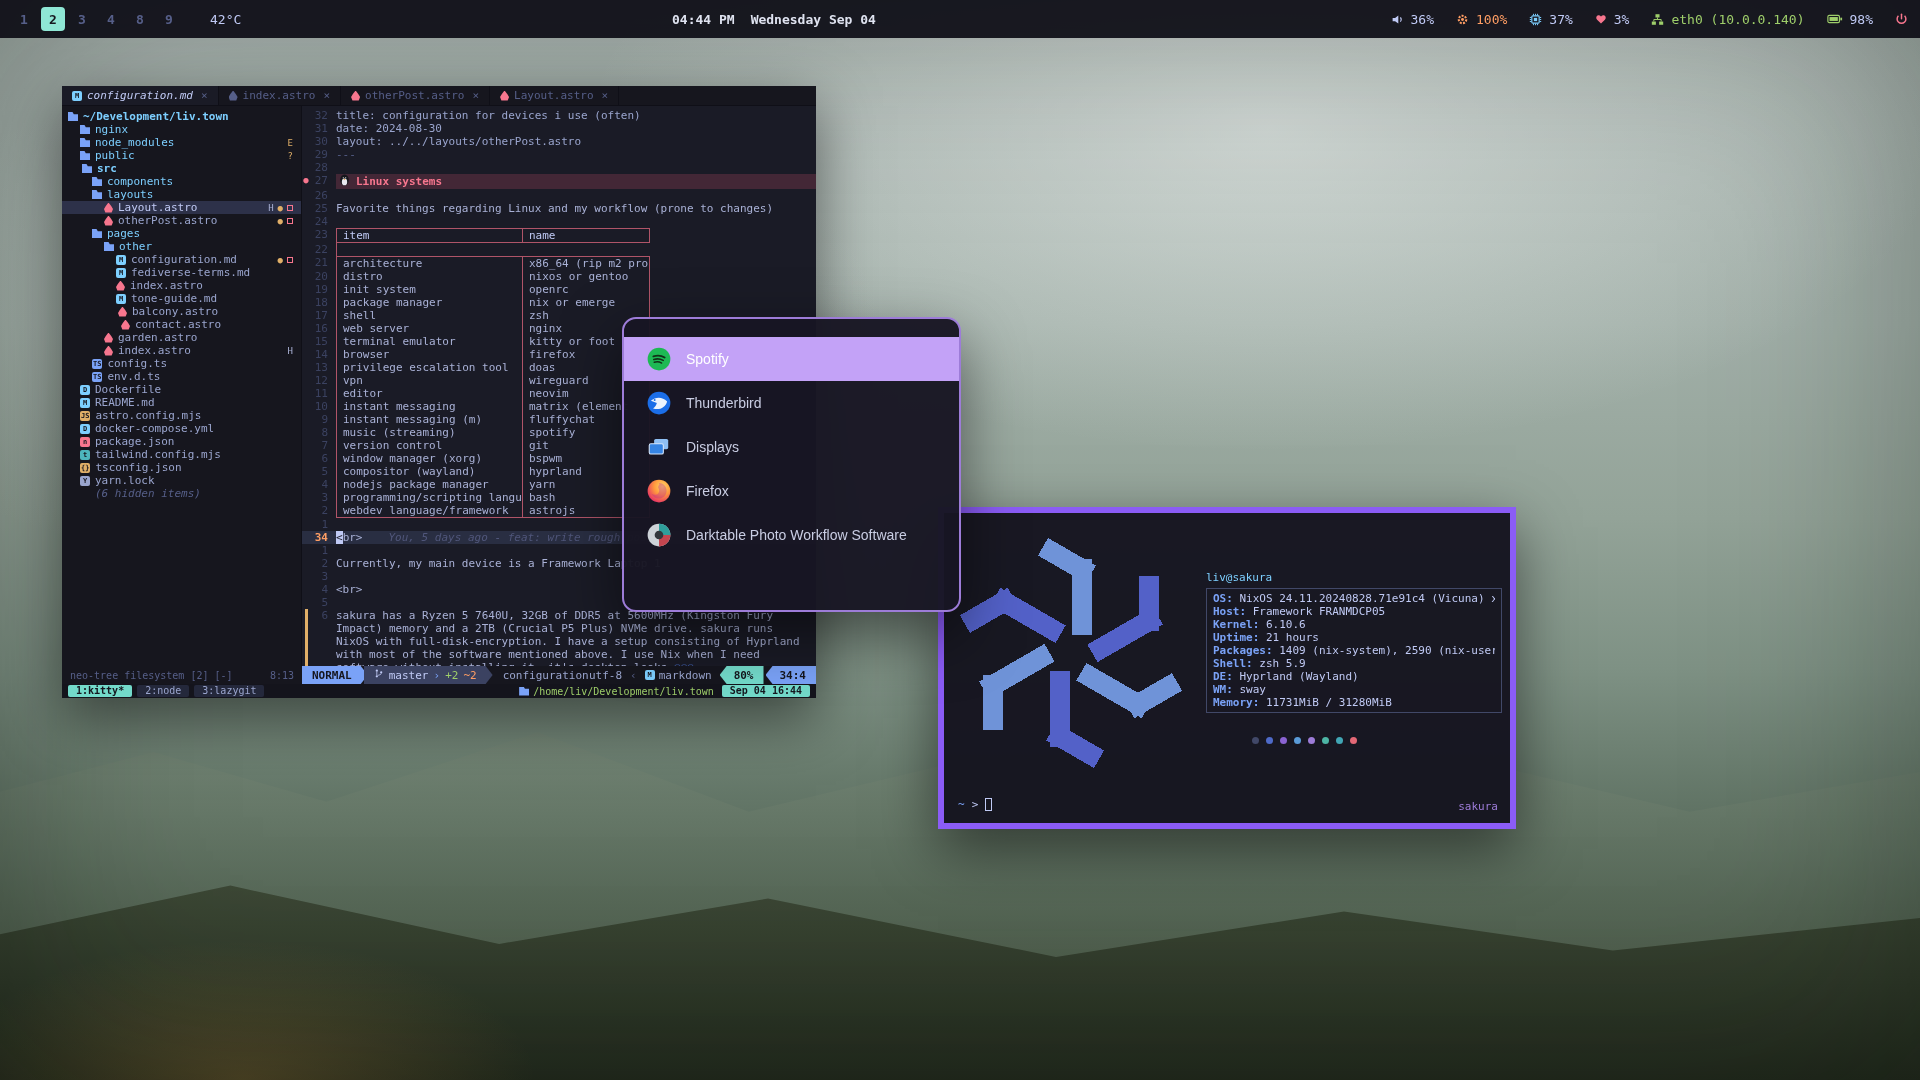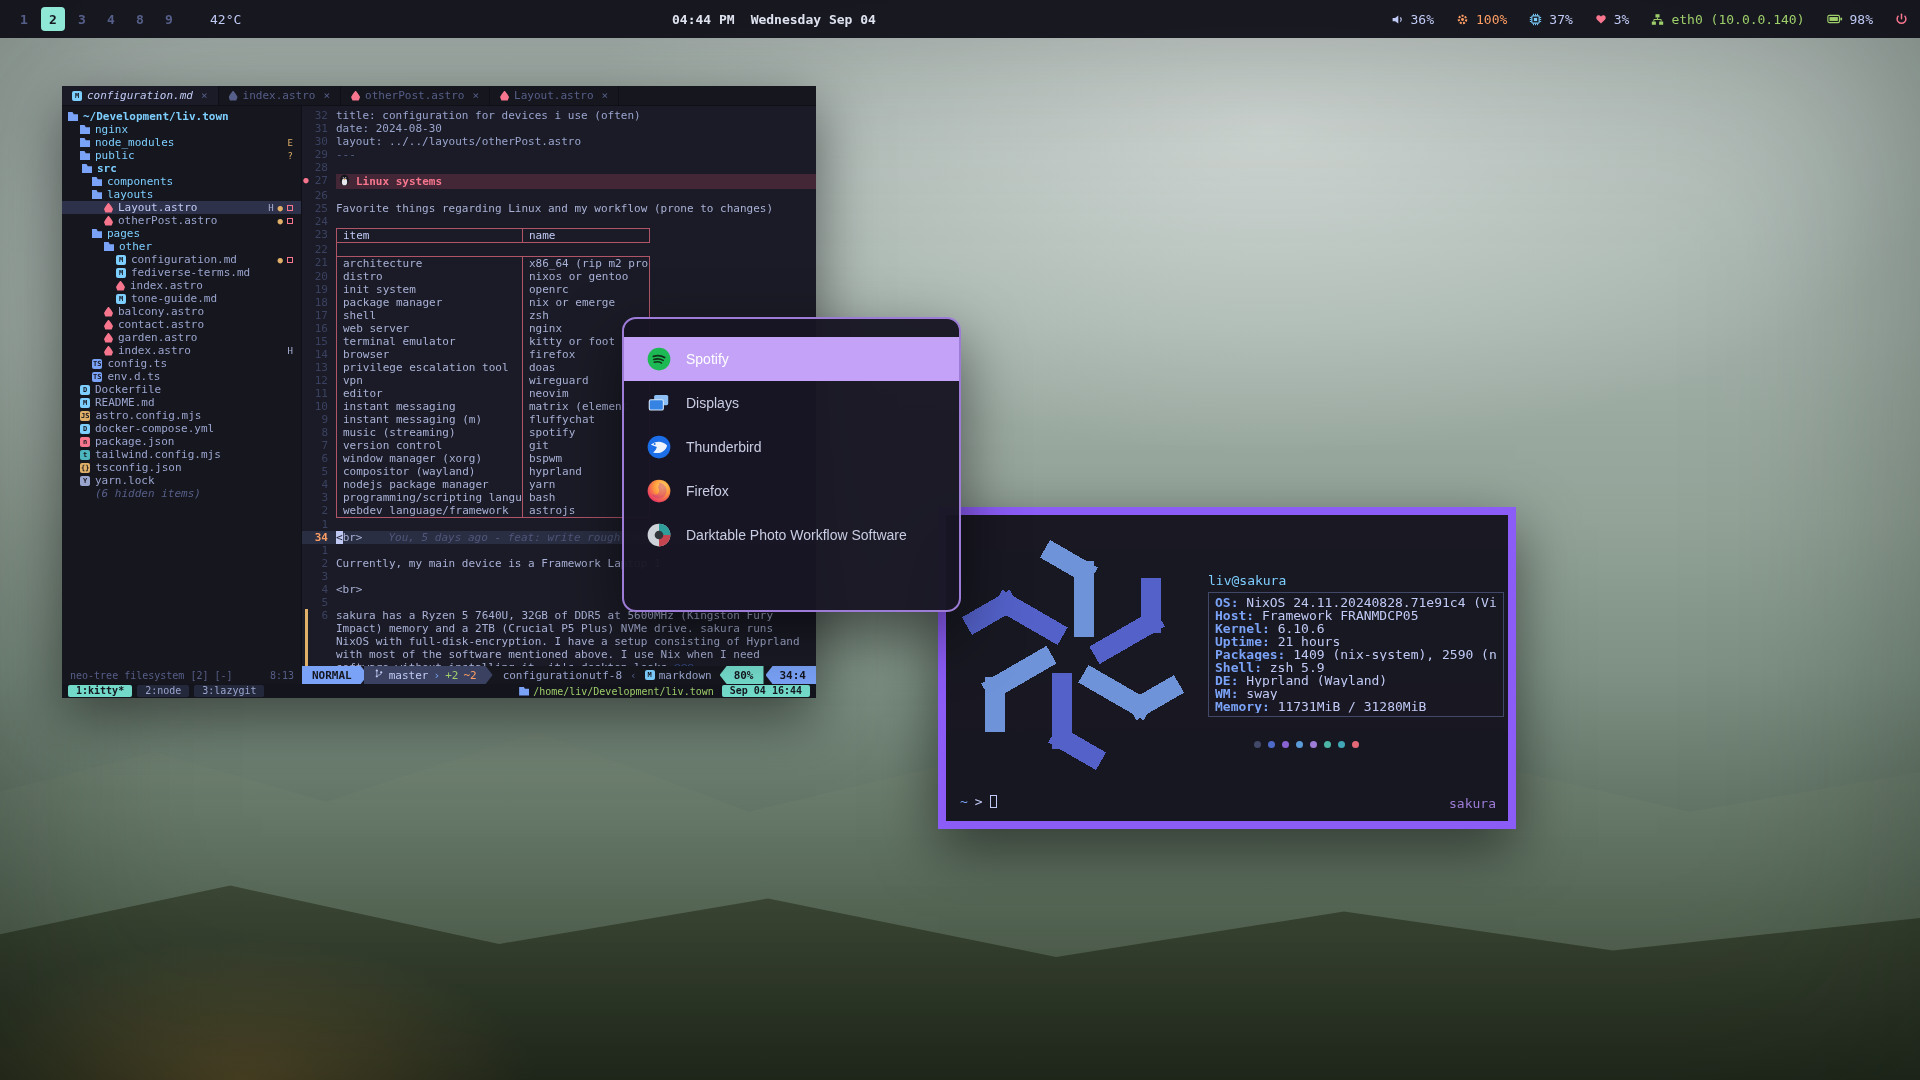--- a/index.html
+++ b/index.html
@@ -120,21 +120,21 @@
   .tmuxbar{height:14px;flex:none;background:#14141c;display:flex;align-items:center;gap:6px;
     padding:0 6px;font-size:10px}
   .tw{padding:0 8px;height:12px;line-height:12px;border-radius:2px;background:#24283b;color:#9aa5ce;cursor:pointer}
   .tw.active{background:#73daca;color:#15161e;font-weight:bold}
   .tmux-right{margin-left:auto;display:flex;gap:8px;align-items:center}
   .tmux-path{color:#9ece6a;display:inline-flex;gap:4px;align-items:center}
   .tmux-clock{background:#73daca;color:#15161e;padding:0 8px;height:12px;line-height:12px;border-radius:2px;font-weight:bold}
 
   
   .terminal-window{position:absolute;left:938px;top:507px;width:578px;height:322px;z-index:20;
-    background:rgba(21,20,31,.97);border:8px solid #8b5cf6;font-size:13px;color:#c0caf5}
+    background:rgba(21,20,31,.97);border:6px solid #8b5cf6;font-size:11px;color:#c0caf5}
   .ff{display:flex;gap:20px;padding:22px 16px 0 12px}
   .ff-logo svg{width:230px;height:236px}
   .ff-right{padding-top:36px;width:300px;min-width:0}
   .ff-title{color:#7dcfff;margin-bottom:4px}
   .ff-box{border:1px solid #414868;padding:3px 6px;line-height:13px;width:296px}
   .ff-line{white-space:nowrap;overflow:hidden}
   .ff-label{color:#7aa2f7;font-weight:bold}
   .ff-value{color:#c0caf5}
   .ff-dots{display:flex;gap:7px;margin:24px 0 0 46px}
   .dot{width:7px;height:7px;border-radius:50%}
@@ -355,25 +355,25 @@
               <span class="label">fediverse-terms.md</span>
             </div>
             <div class="titem" style="padding-left: 54px;">
               <span class="i-flame" style="--c: #f7768e;"></span>
               <span class="label">index.astro</span>
             </div>
             <div class="titem" style="padding-left: 54px;">
               <span class="i-box" style="--c: #7dcfff;">M</span>
               <span class="label">tone-guide.md</span>
             </div>
-            <div class="titem" style="padding-left: 42px;">
+            <div class="titem" style="padding-left: 56px;">
               <span class="i-flame" style="--c: #f7768e;"></span>
               <span class="label">balcony.astro</span>
             </div>
-            <div class="titem" style="padding-left: 42px;">
+            <div class="titem" style="padding-left: 59px;">
               <span class="i-flame" style="--c: #f7768e;"></span>
               <span class="label">contact.astro</span>
             </div>
             <div class="titem" style="padding-left: 42px;">
               <span class="i-flame" style="--c: #f7768e;"></span>
               <span class="label">garden.astro</span>
             </div>
             <div class="titem" style="padding-left: 42px;">
               <span class="i-flame" style="--c: #f7768e;"></span>
               <span class="label">index.astro</span>
@@ -820,35 +820,35 @@
               <path d="M6.8 9.6c3.6-1.1 7.6-.7 10.4 1" stroke="#113018" stroke-width="1.7" fill="none" stroke-linecap="round"></path>
               <path d="M7.2 12.4c3-.9 6.3-.5 8.7.9" stroke="#113018" stroke-width="1.5" fill="none" stroke-linecap="round"></path>
               <path d="M7.6 15c2.4-.7 4.9-.4 6.9.7" stroke="#113018" stroke-width="1.3" fill="none" stroke-linecap="round"></path>
             </svg>
           </span>
           <span class="llabel">Spotify</span>
         </div>
         <div class="litem">
           <span class="licon">
             <svg width="26" height="26" viewBox="0 0 24 24">
-              <rect x="7.5" y="4.5" width="13" height="9.5" rx="1.5" fill="#8fc0f5"></rect>
-              <rect x="3" y="9" width="13" height="9.5" rx="1.5" fill="#3584e4" stroke="#d6e6fb" stroke-width="1"></rect>
-            </svg>
-          </span>
-          <span class="llabel">Displays</span>
+              <circle cx="12" cy="12" r="10.5" fill="#1b6ee8"></circle>
+              <path d="M4.5 10c4.5-4 10.5-4 15 .5-1.5 5.5-7 8.5-13 6.5 2-1.5 3-3 3.5-5z" fill="#fff" opacity=".92"></path>
+              <circle cx="8" cy="9.3" r=".9" fill="#1b6ee8"></circle>
+            </svg>
+          </span>
+          <span class="llabel">Thunderbird</span>
         </div>
         <div class="litem">
           <span class="licon">
             <svg width="26" height="26" viewBox="0 0 24 24">
-              <circle cx="12" cy="12" r="10.5" fill="#1b6ee8"></circle>
-              <path d="M4.5 10c4.5-4 10.5-4 15 .5-1.5 5.5-7 8.5-13 6.5 2-1.5 3-3 3.5-5z" fill="#fff" opacity=".92"></path>
-              <circle cx="8" cy="9.3" r=".9" fill="#1b6ee8"></circle>
-            </svg>
-          </span>
-          <span class="llabel">Thunderbird</span>
+              <rect x="7.5" y="4.5" width="13" height="9.5" rx="1.5" fill="#8fc0f5"></rect>
+              <rect x="3" y="9" width="13" height="9.5" rx="1.5" fill="#3584e4" stroke="#d6e6fb" stroke-width="1"></rect>
+            </svg>
+          </span>
+          <span class="llabel">Displays</span>
         </div>
         <div class="litem">
           <span class="licon">
             <svg width="26" height="26" viewBox="0 0 24 24">
               <defs>
                 <radialGradient id="ffg" cx="65%" cy="30%" r="80%">
                   <stop offset="0%" stop-color="#ffd567"></stop>
                   <stop offset="45%" stop-color="#ff9a3d"></stop>
                   <stop offset="100%" stop-color="#e3256b"></stop>
                 </radialGradient>

